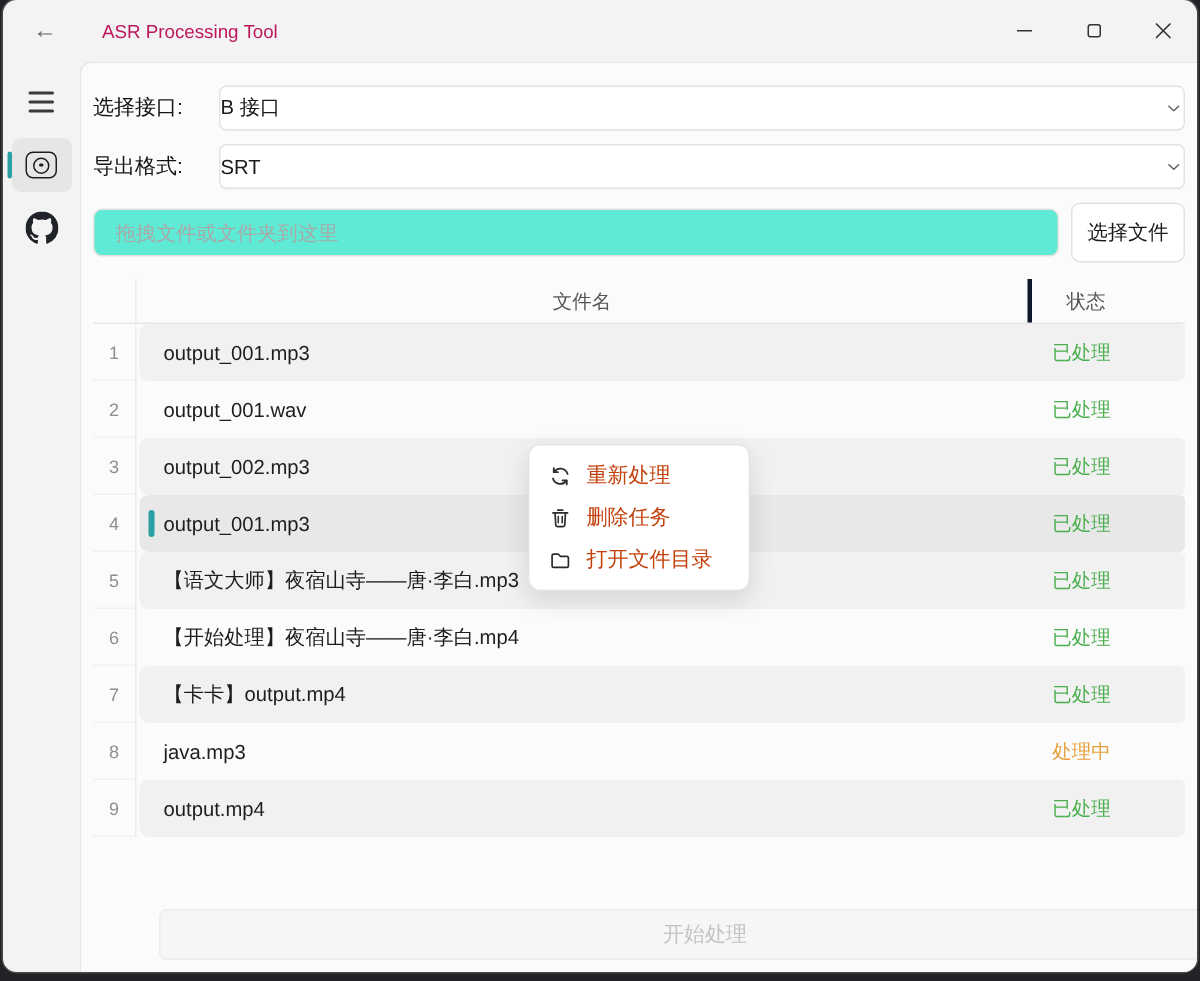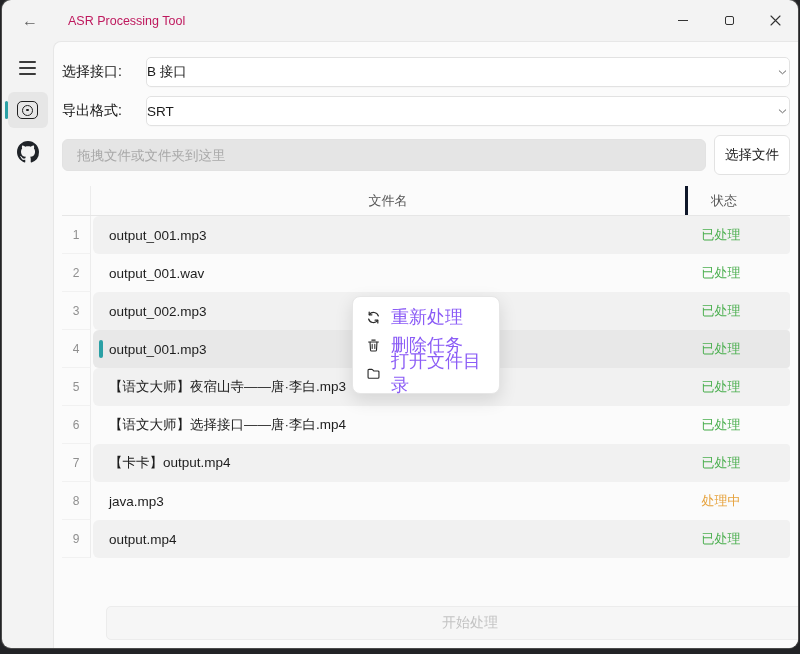--- a/index.html
+++ b/index.html
@@ -39,21 +39,21 @@
   
   .content { flex:1; background:#fbfbfb; border-top-left-radius:8px;
     border-left:1px solid #e7e7e7; border-top:1px solid #e7e7e7;
     padding:15px 8px 8px 8px; display:flex; flex-direction:column; overflow:hidden; }
   .form-row { display:flex; align-items:center; margin-bottom:9px; }
   .form-label { width:84px; font-size:14px; color:#141414; }
   .select-box { flex:1; height:30px; background:#fff; border:1px solid #e2e2e2; border-radius:5px;
     display:flex; align-items:center; padding:0 0; cursor:pointer;
     box-shadow:0 1px 1px rgba(0,0,0,0.02); }
   .select-value { flex:1; font-size:13.5px; color:#1a1a1a; }
-  .drop-input { flex:1; height:32px; background:#e5e5e5; border:1px solid #e2e2e2; border-radius:6px;
+  .drop-input { flex:1; height:32px; background:#5eead4; border:1px solid #e2e2e2; border-radius:6px;
     padding:0 14px; font-size:13.5px; color:#1a1a1a; font-family:inherit; outline:none; }
   .drop-input::placeholder { color:#a9a9a9; }
   .choose-btn { width:76px; height:40px; margin-left:8px; background:#fff; border:1px solid #e2e2e2;
     border-radius:6px; font-size:13.5px; color:#1a1a1a; font-family:inherit; cursor:pointer; }
   
   .table { margin-top:11px; }
   .thead, .trow { display:grid; grid-template-columns:29px 1fr 102px; }
   .thead { height:30px; border-bottom:1px solid #e6e6e6; }
   .th { display:flex; align-items:center; justify-content:center; font-size:13px; color:#555; }
   .th-idx { border-right:1px solid #ececec; }
@@ -71,21 +71,21 @@
   .sel-bar { display:none; position:absolute; left:6px; top:10px; width:4px; height:18px;
     border-radius:2px; background:var(--accent,#2aa0a5); }
   .trow.selected .sel-bar { display:block; }
   .cell-status.done { color:var(--done,#4caf50); }
   .cell-status.processing { color:var(--processing,#e6a23c); }
   
   .context-menu { position:absolute; left:350px; top:296px; width:148px; background:#fff;
     border:1px solid #e6e6e6; border-radius:8px; padding:6px 0;
     box-shadow:0 6px 18px rgba(0,0,0,0.12); z-index:10; }
   .menu-item { height:28px; display:flex; align-items:center; gap:10px; padding:0 13px;
-    font-size:18px; color:#8b5cf6; cursor:pointer; }
+    font-size:14px; color:#c2410c; cursor:pointer; }
   .menu-item svg { flex:0 0 auto; }
   
   .footer { margin-top:auto; }
   .start-btn { width:100%; height:34px; background:#f6f6f6; border:1px solid #ececec;
     border-radius:5px; font-size:14px; color:#c3c3c3; font-family:inherit;margin-left:44px; }
 </style>
 </head>
 <body>
 
 <div class="stage">
@@ -211,21 +211,21 @@
 
       <span class="fname">【语文大师】夜宿山寺——唐·李白.mp3</span>
     </div>
     <div class="cell-status done">已处理</div>
   </div>
 
   <div class="trow">
     <div class="cell-idx">6</div>
     <div class="cell-file">
 
-      <span class="fname">【语文大师】选择接口——唐·李白.mp4</span>
+      <span class="fname">【开始处理】夜宿山寺——唐·李白.mp4</span>
     </div>
     <div class="cell-status done">已处理</div>
   </div>
 
   <div class="trow stripe">
     <div class="cell-idx">7</div>
     <div class="cell-file">
 
       <span class="fname">【卡卡】output.mp4</span>
     </div>

